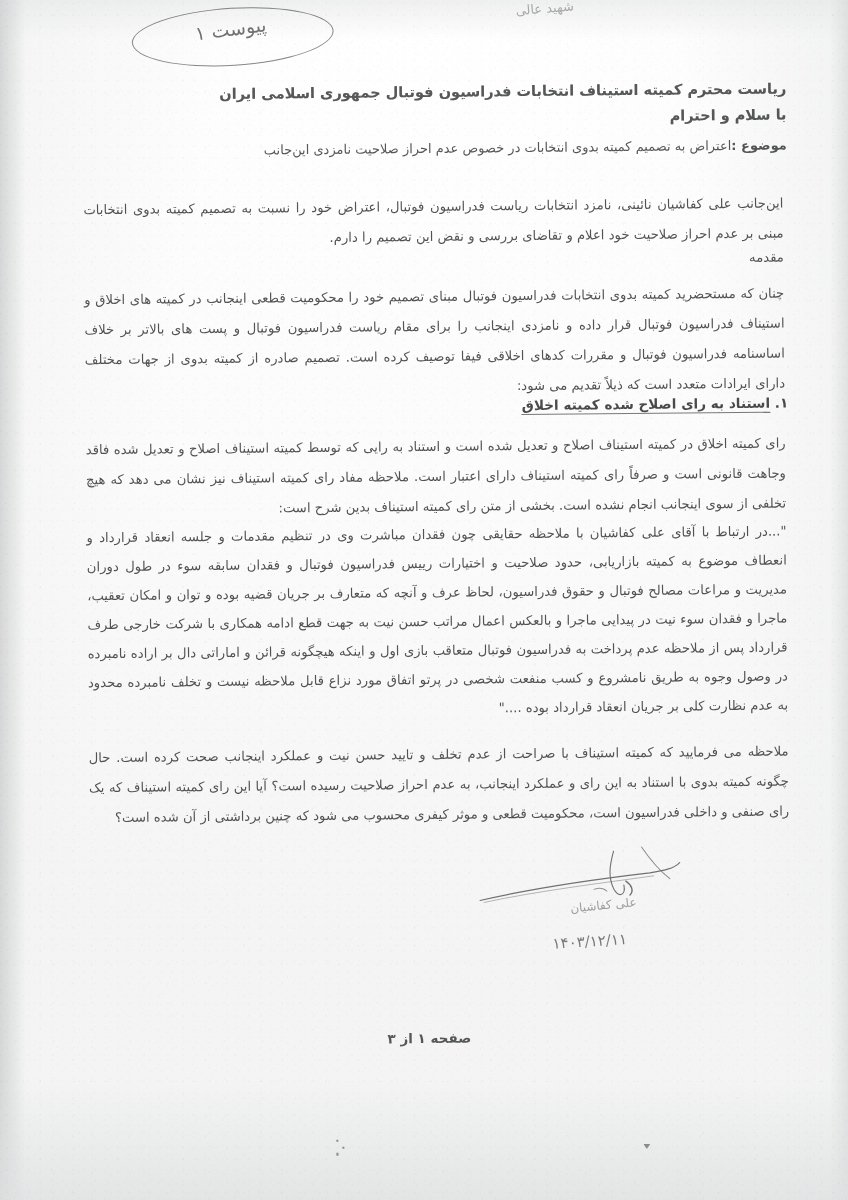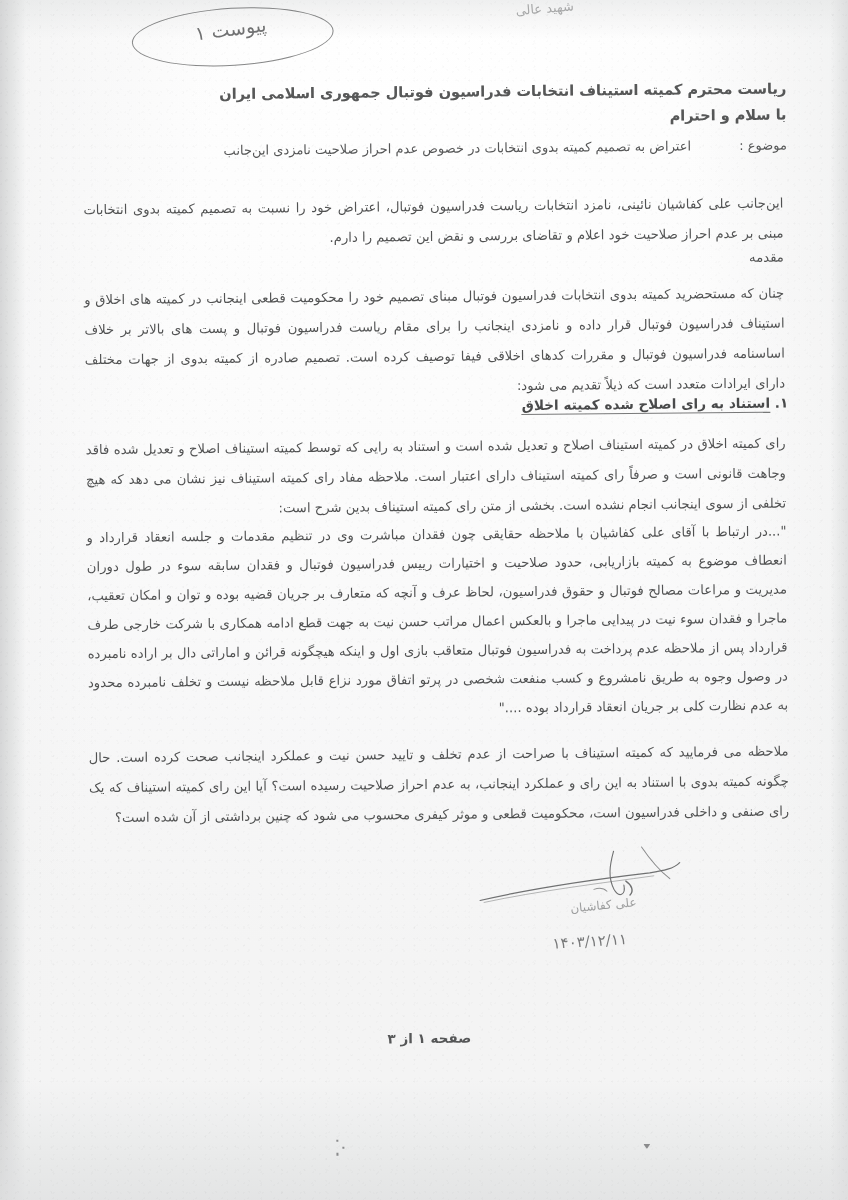--- a/index.html
+++ b/index.html
@@ -53,21 +53,21 @@
   .blk{position:absolute;color:#2f3236;opacity:.82;}
 
   
   .hdr{
     font-size:14.5px;line-height:28px;font-weight:700;
     text-align:right;direction:rtl;
   }
   .subj{
     font-size:13px;line-height:26px;text-align:right;direction:rtl;font-weight:400;
   }
-  .subj b{font-weight:400;margin-left:48px;}
+  .subj b{font-weight:700;}
 
   
   .para{
     position:absolute;
     direction:rtl;text-align:justify;text-align-last:right;
     font-size:13.2px;line-height:30px;
     color:#2e3135;opacity:.83;
   }
   .para.tight{line-height:29px;}
   .heading-num{

